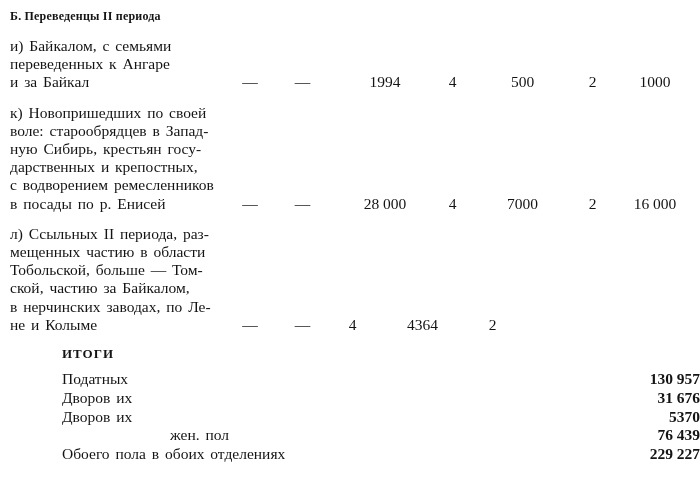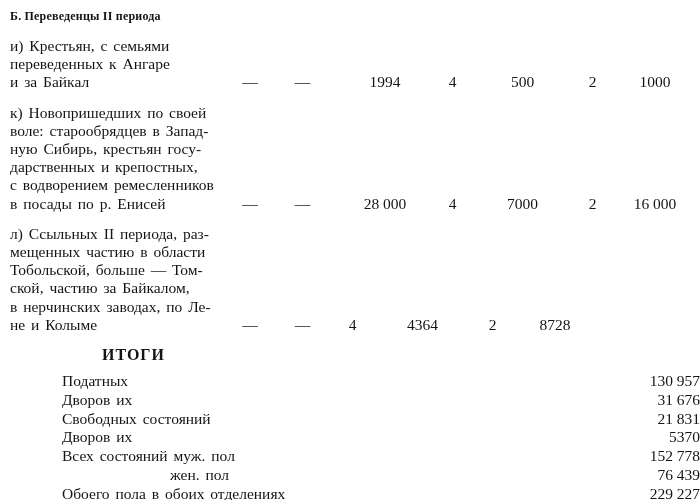--- a/index.html
+++ b/index.html
@@ -46,50 +46,49 @@
   .c.v4 { width: 35px; }
   .c.v5 { width: 105px; }
   .c.v6 { width: 35px; }
   .c.v7 { width: 90px; }
   .totals {
     margin-top: 12px;
     padding-left: 62px;
     font-size: 15.5px;
   }
   .totals-heading {
-    font-size: 16px;
+    font-size: 13px;
     font-weight: bold;
     letter-spacing: 1px;
     margin-bottom: 8px;
-    margin-left: 40px;
   }
   .t-row {
     display: flex;
     line-height: 18.8px;
     justify-content: space-between;
   }
   .t-label {
     width: 241px;
     box-sizing: border-box;
     word-spacing: 2px;
   }
   .t-row.indent .t-label {
     padding-left: 108px;
   }
-  .t-value { white-space: nowrap; }
+  .t-value { white-space: nowrap; font-weight: bold; }
 </style>
 </head>
 <body>
 
 <div class="page">
 
   <div class="heading">Б. Переведенцы II периода</div>
 
   <div class="entry">
-    <div class="cell-text">и) Крестьян, с семьями
+    <div class="cell-text">и) Байкалом, с семьями
 переведенных к Ангаре
 и за Байкал</div>
     <div class="c d1">—</div>
     <div class="c d2">—</div>
     <div class="c v3">1994</div>
     <div class="c v4">4</div>
     <div class="c v5">500</div>
     <div class="c v6">2</div>
     <div class="c v7">1000</div>
   </div>
@@ -115,45 +114,36 @@
 мещенных частию в области
 Тобольской, больше — Том-
 ской, частию за Байкалом,
 в нерчинских заводах, по Ле-
 не и Колыме</div>
     <div class="c d1">—</div>
     <div class="c d2">—</div>
     <div class="c v4">4</div>
     <div class="c v5">4364</div>
     <div class="c v6">2</div>
-    <div class="c v7">8728</div>
   </div>
 
   <div class="totals">
     <div class="totals-heading">ИТОГИ</div>
 
     <div class="t-row">
       <div class="t-label">Податных</div>
       <div class="t-value">130 957</div>
     </div>
     <div class="t-row">
       <div class="t-label">Дворов их</div>
       <div class="t-value">31 676</div>
     </div>
     <div class="t-row">
-      <div class="t-label">Свободных  состояний</div>
-      <div class="t-value">21 831</div>
-    </div>
-    <div class="t-row">
       <div class="t-label">Дворов их</div>
       <div class="t-value">5370</div>
-    </div>
-    <div class="t-row">
-      <div class="t-label">Всех состояний муж. пол</div>
-      <div class="t-value">152 778</div>
     </div>
     <div class="t-row indent">
       <div class="t-label">жен. пол</div>
       <div class="t-value">76 439</div>
     </div>
     <div class="t-row">
       <div class="t-label">Обоего пола в обоих отделениях</div>
       <div class="t-value">229 227</div>
     </div>
   </div>

